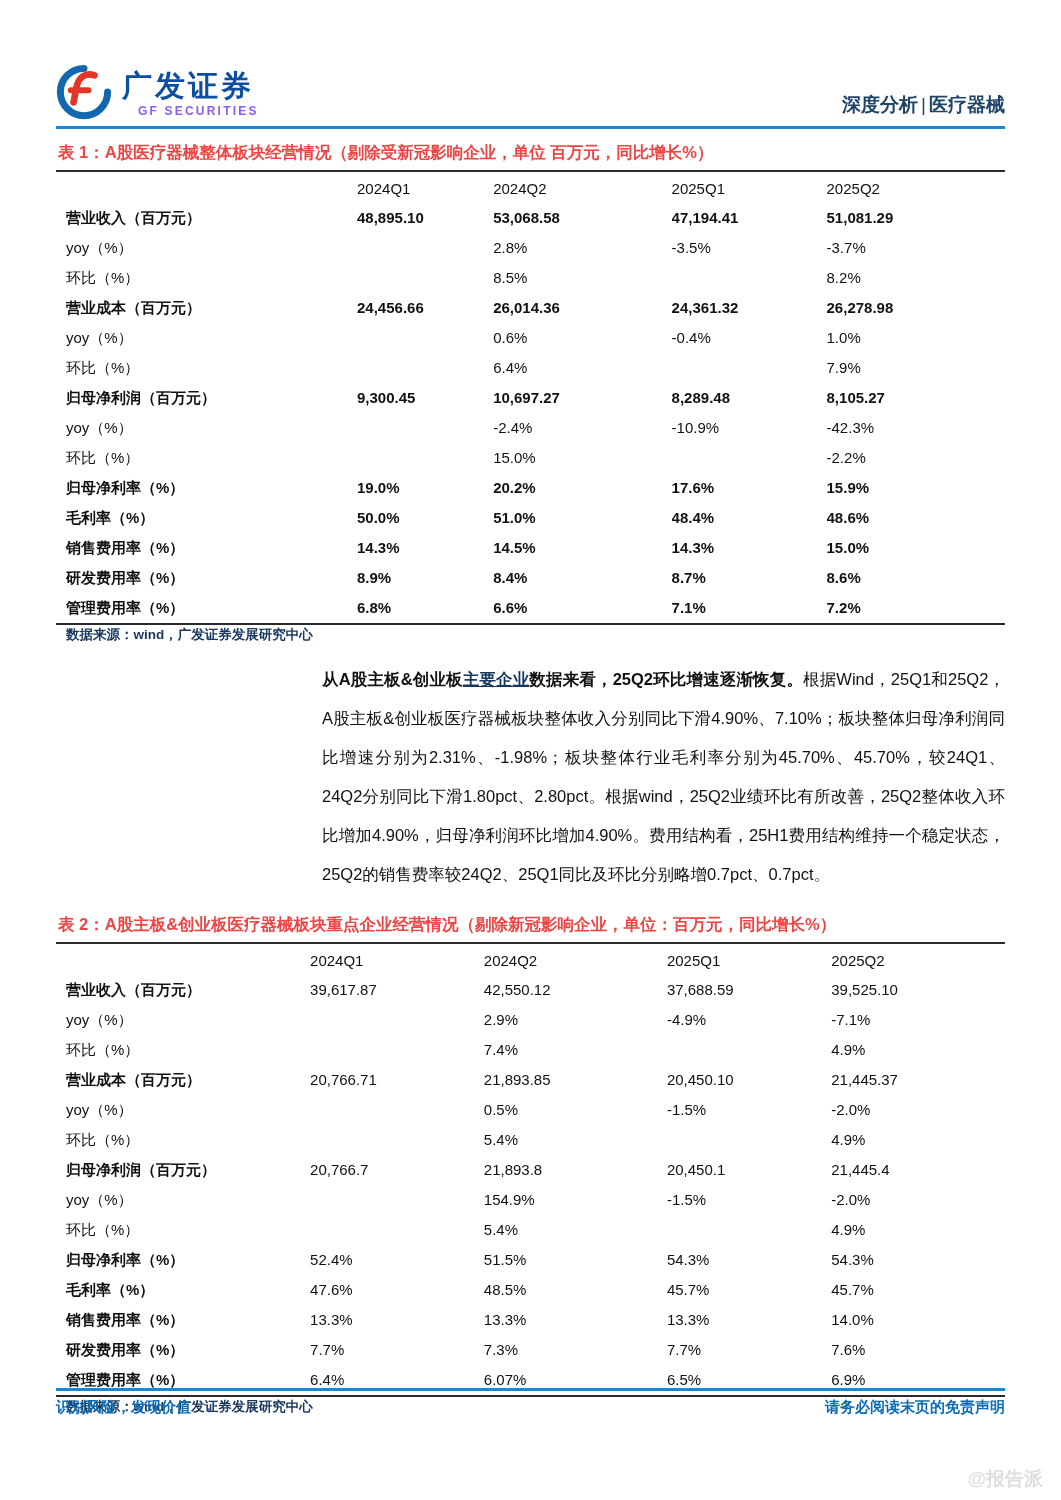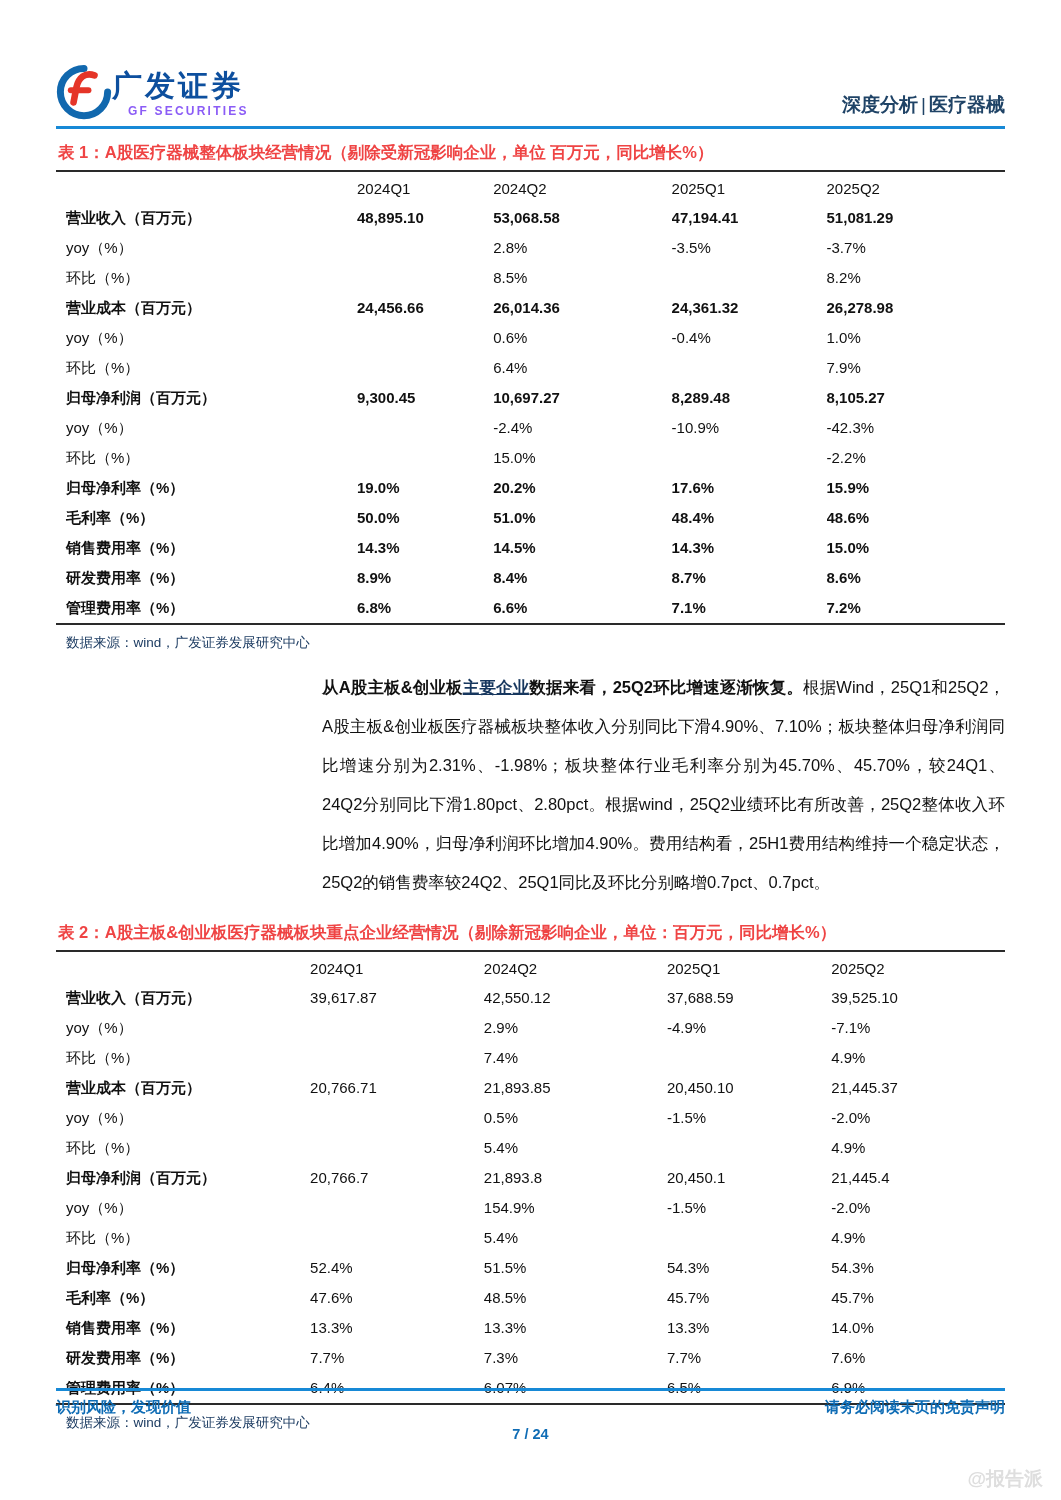--- a/index.html
+++ b/index.html
@@ -9,21 +9,21 @@
     margin:0 auto;
     background:#ffffff;
     font-family:"Liberation Sans","DejaVu Sans",sans-serif;
     color:#1a1a1a;
     overflow:hidden;
     box-sizing:border-box;
     padding:0 56px;
   }
   
   .hdr{display:flex;justify-content:space-between;align-items:flex-end;padding-top:64px;}
-  .brand{display:flex;align-items:center;}
+  .brand{display:flex;align-items:center;gap:10px;}
   .brand-txt .cn{font-size:30px;font-weight:700;color:#0d4f9e;letter-spacing:3px;line-height:30px;}
   .brand-txt .en{font-size:12px;font-weight:700;color:#8b5cf6;letter-spacing:2.2px;margin-top:3px;margin-left:16px;}
   .hdr-right{font-size:19px;font-weight:700;color:#1f4366;padding-bottom:6px;}
   .hdr-right .divider{font-weight:400;padding:0 3px;color:#1f4366;}
   .hdr-rule{height:3px;background:#1789d6;margin-top:2px;}
   
   .tbl-title{
     font-size:16.5px;font-weight:700;color:#ef4444;
     margin-top:9px;padding:4px 2px 6px 2px;
     border-bottom:2.5px solid #2a2a2a;
@@ -35,21 +35,21 @@
   #table1 th:nth-child(1),#table1 td:nth-child(1){width:31%;padding-left:10px;}
   #table1 th:nth-child(2),#table1 td:nth-child(2){width:14.5%;}
   #table1 th:nth-child(3),#table1 td:nth-child(3){width:19%;}
   #table1 th:nth-child(4),#table1 td:nth-child(4){width:16.5%;}
   #table1 th:nth-child(5),#table1 td:nth-child(5){width:19%;}
   #table2 th:nth-child(1),#table2 td:nth-child(1){width:26%;padding-left:10px;}
   #table2 th:nth-child(2),#table2 td:nth-child(2){width:18.5%;}
   #table2 th:nth-child(3),#table2 td:nth-child(3){width:19.5%;}
   #table2 th:nth-child(4),#table2 td:nth-child(4){width:17.5%;}
   #table2 th:nth-child(5),#table2 td:nth-child(5){width:18.5%;}
-  .src{font-size:13.5px;color:#17375e;padding:9px 2px 6px 10px;}
+  .src{font-size:13.5px;color:#17375e;padding:1px 2px 6px 10px;font-weight:bold;}
   
   .para{
     margin:10px 0 0 266px;
     width:683px;
     font-size:16.5px;line-height:39px;
     text-align:justify;color:#111;
   }
   .para .lead{font-weight:700;}
   .para .link{font-weight:700;color:#17375e;text-decoration:underline;cursor:pointer;}
   .t2{margin-top:16px;}
@@ -316,17 +316,16 @@
       </tbody>
   </table>
   <div class="src">数据来源：wind，广发证券发展研究中心</div>
 
   <div class="footer">
     <div class="f-rule"></div>
     <div class="f-row">
       <span>识别风险，发现价值</span>
       <span>请务必阅读末页的免责声明</span>
     </div>
-    <div class="f-page">7 / 24</div>
   </div>
 
   <div class="watermark">@报告派</div>
 </div>
 
 </body></html>

